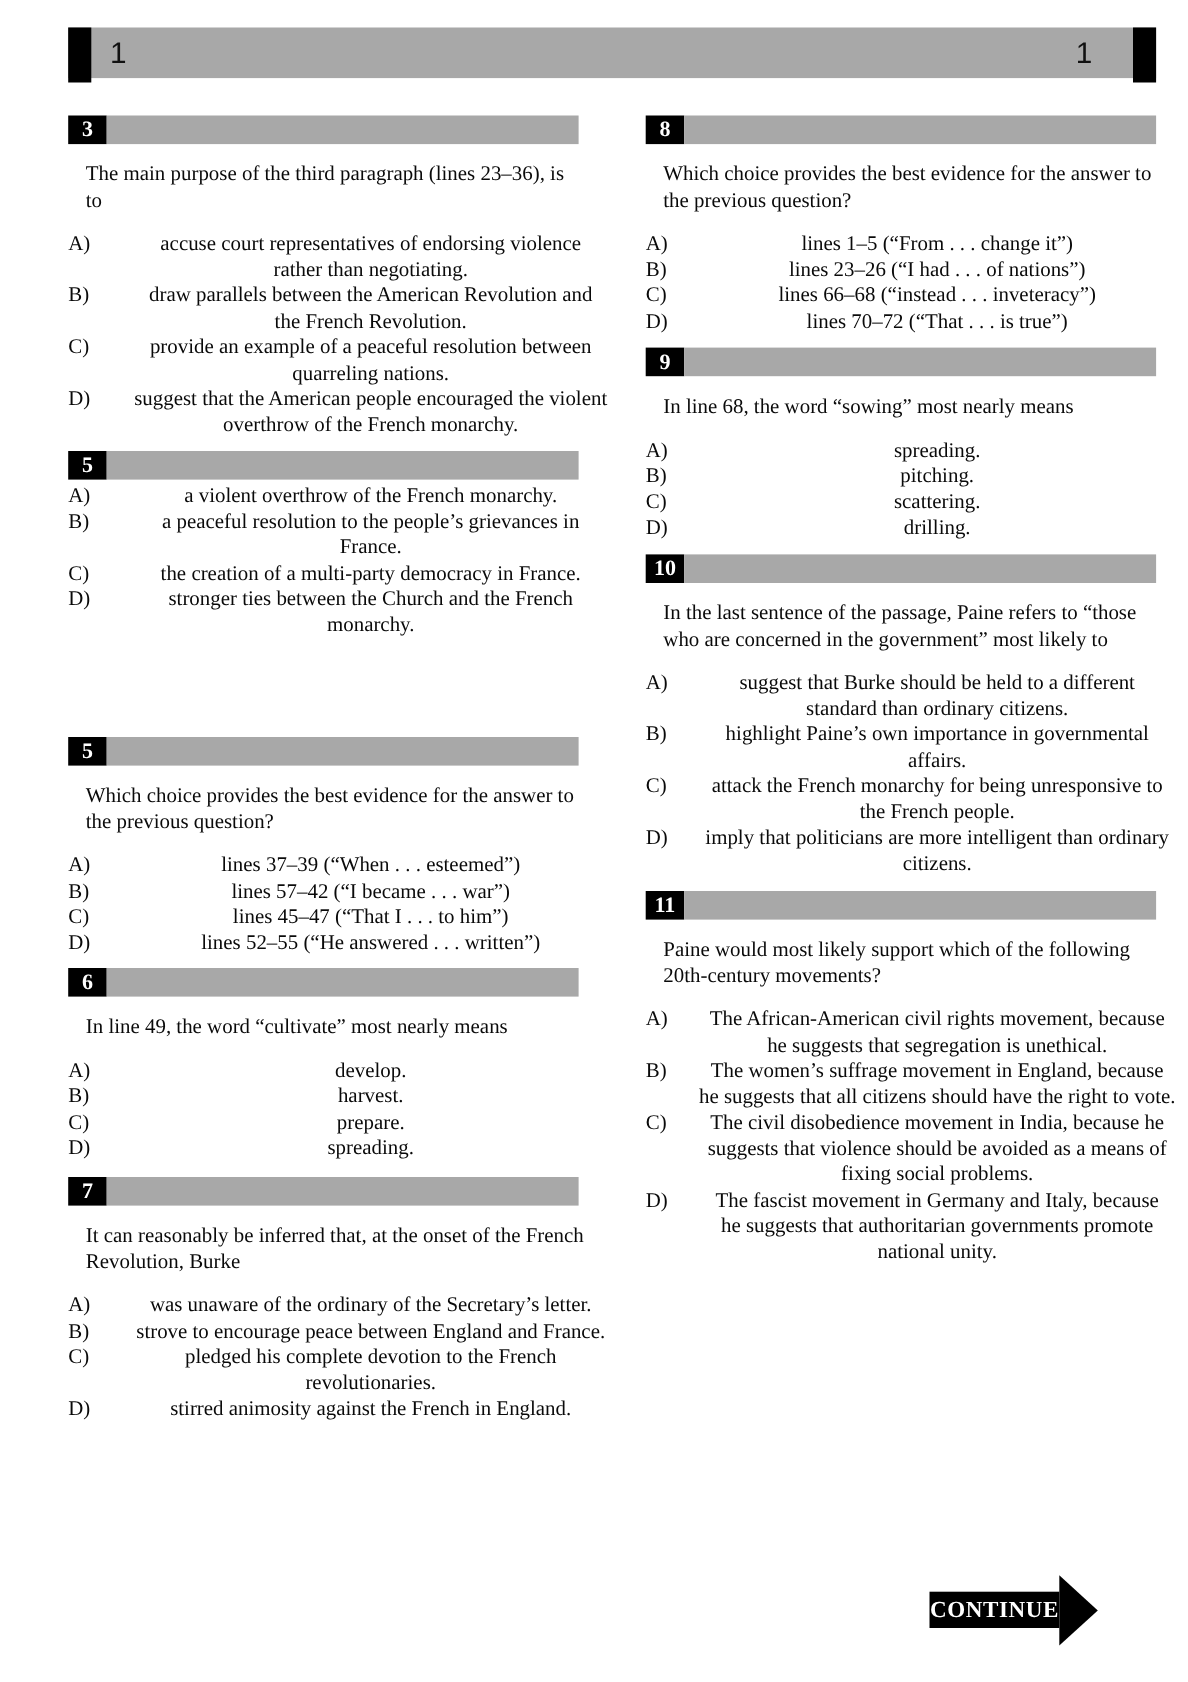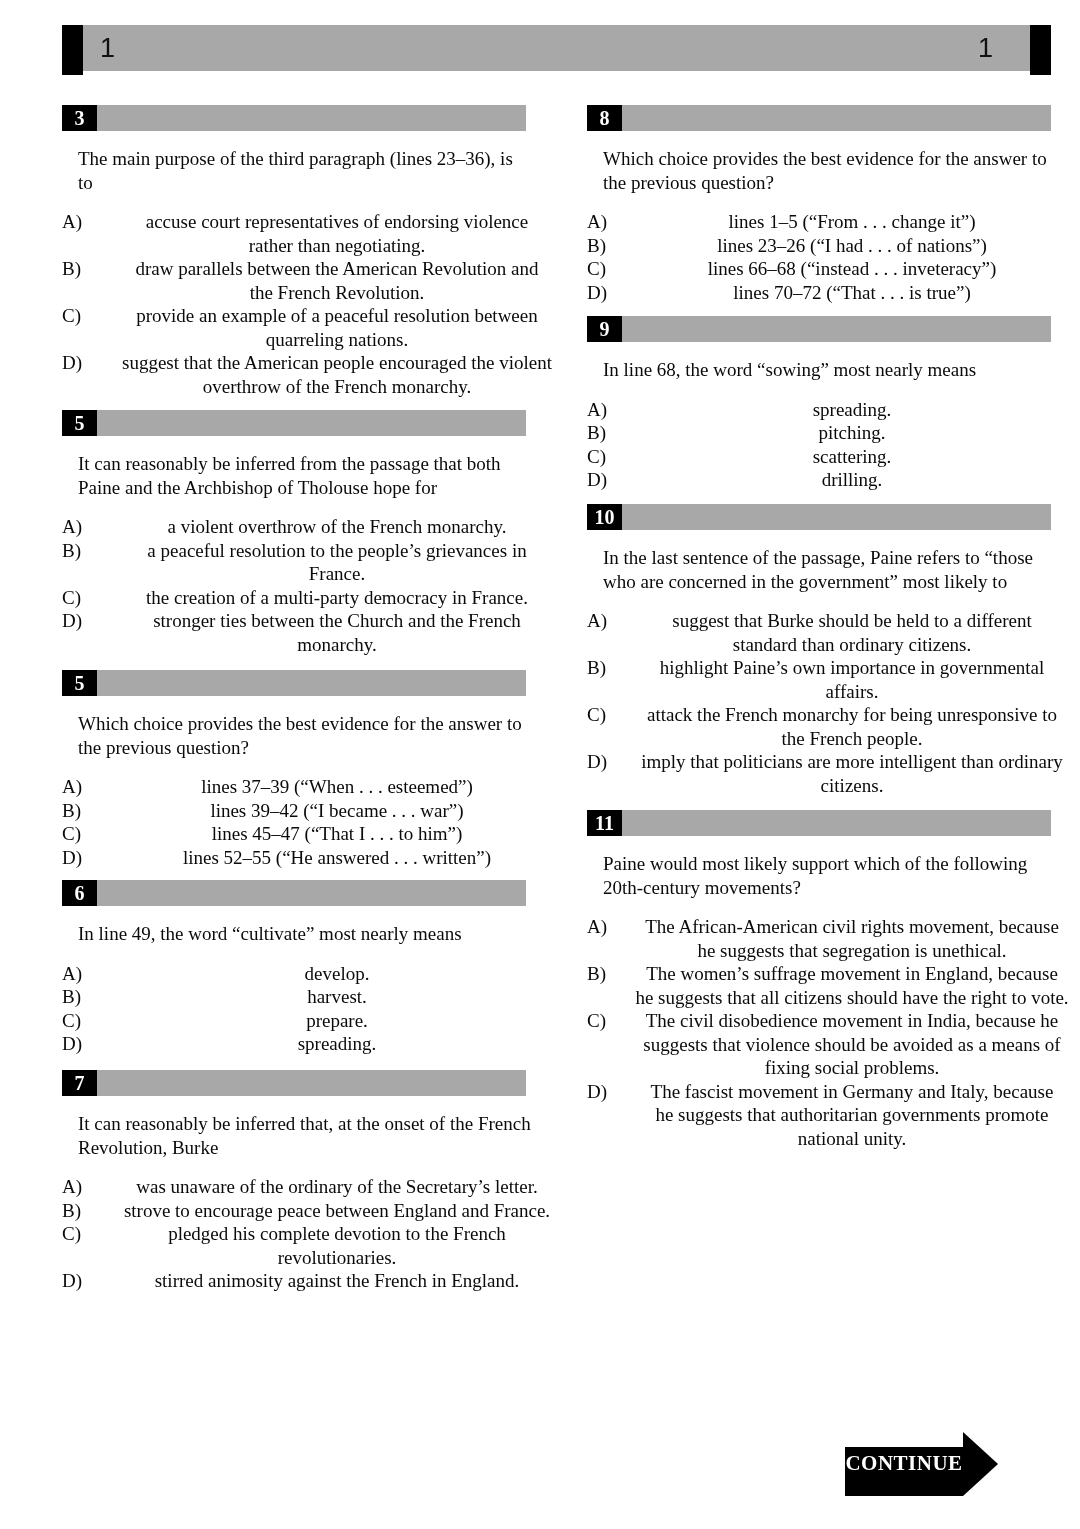--- a/index.html
+++ b/index.html
@@ -61,21 +61,21 @@
 
   
   .ql-0 { top:0; }    .ql-1 { top:305px; } .ql-2 { top:565px; }
   .ql-3 { top:775px; }.ql-4 { top:965px; }
   .qr-0 { top:0; }    .qr-1 { top:211px; } .qr-2 { top:399px; }
   .qr-3 { top:705px; }
 
   
   .continue {
     position:absolute; left:845px; top:1447px;
-    width:118px; height:49px; background:#000;
+    width:118px; height:33px; background:#000;
     color:#fff; font-weight:bold; font-size:21px;
     line-height:33px; text-align:center;
     letter-spacing:0.5px;
   }
   .continue-arrow {
     position:absolute; left:963px; top:1432px;
     width:0; height:0;
     border-left:35px solid #000;
     border-top:32px solid transparent;
     border-bottom:32px solid transparent;
@@ -122,22 +122,20 @@
 overthrow of the French monarchy.</span>
       </div>
     </div>
   </section>
 
   <section class="q ql-1">
     <div class="q-head">
       <span class="q-num">5</span>
       <span class="q-bar"></span>
     </div>
-    <p class="q-stem">It can reasonably be inferred from the passage that both
-Paine and the Archbishop of Tholouse hope for</p>
     <div class="choices">
       <div class="choice">
         <span class="choice-letter">A)</span>
         <span class="choice-text">a violent overthrow of the French monarchy.</span>
       </div>
       <div class="choice">
         <span class="choice-letter">B)</span>
         <span class="choice-text">a peaceful resolution to the people’s grievances in
 France.</span>
       </div>
@@ -160,21 +158,21 @@
     </div>
     <p class="q-stem">Which choice provides the best evidence for the answer to
 the previous question?</p>
     <div class="choices">
       <div class="choice">
         <span class="choice-letter">A)</span>
         <span class="choice-text">lines 37–39 (“When . . . esteemed”)</span>
       </div>
       <div class="choice">
         <span class="choice-letter">B)</span>
-        <span class="choice-text">lines 39–42 (“I became . . . war”)</span>
+        <span class="choice-text">lines 57–42 (“I became . . . war”)</span>
       </div>
       <div class="choice">
         <span class="choice-letter">C)</span>
         <span class="choice-text">lines 45–47 (“That I . . . to him”)</span>
       </div>
       <div class="choice">
         <span class="choice-letter">D)</span>
         <span class="choice-text">lines 52–55 (“He answered . . . written”)</span>
       </div>
     </div>

